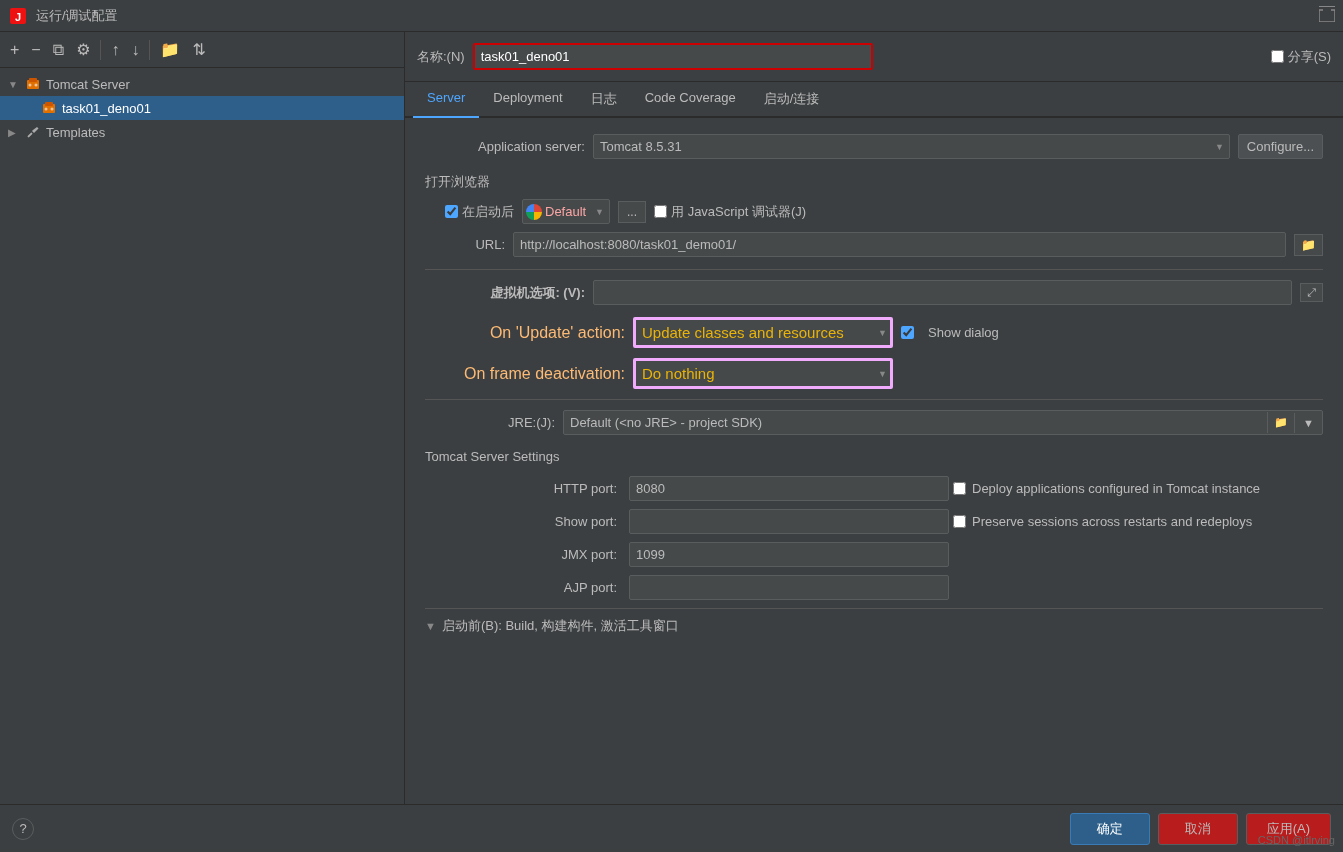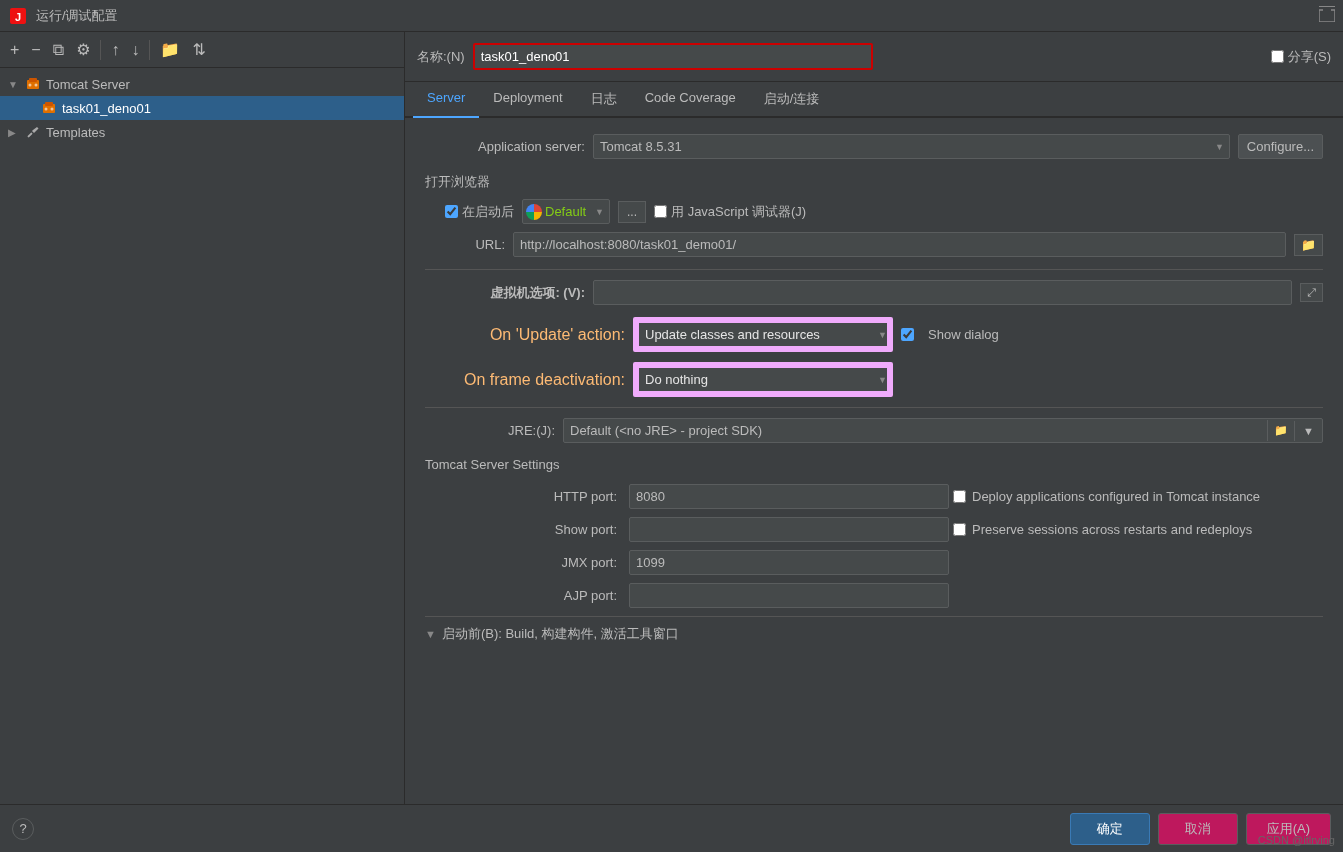--- a/index.html
+++ b/index.html
@@ -187,24 +187,24 @@
     }
 
     
     .tab-content {
       flex: 1;
       overflow-y: auto;
       padding: 16px 20px;
     }
     .form-select {
       background: #45494a;
-      border: 6px solid #f0abfc;
-      color: #e5e5e5;
+      border: 3px solid #f0abfc;
+      color: #eab308;
       padding: 4px 24px 4px 6px;
-      font-size: 13px;
+      font-size: 15px;
       border-radius: 2px;
       outline: none;
       cursor: pointer;
       appearance: none;
       -webkit-appearance: none;
     }
     .select-wrapper {
       position: relative;
       display: inline-flex;
       align-items: center;
@@ -373,21 +373,21 @@
       content: '▼';
       font-size: 9px;
       color: #888;
       position: absolute;
       right: 6px;
       pointer-events: none;
     }
     .browser-select {
       background: #45494a;
       border: 1px solid #5a5d5e;
-      color: #84cc16;
+      color: #fca5a5;
       padding: 4px 22px 4px 22px;
       font-size: 13px;
       border-radius: 2px;
       outline: none;
       cursor: pointer;
       appearance: none;
       -webkit-appearance: none;
     }
     .browser-icon-circle {
       width: 16px;
@@ -540,21 +540,21 @@
       align-items: center;
       justify-content: flex-end;
       padding: 8px 12px;
       gap: 8px;
       border-top: 1px solid #2b2b2b;
       background: #3c3f41;
       flex-shrink: 0;
       height: 48px;
     }
     .action-button {
-      background: #be185d;
+      background: #b91c1c;
       border: 1px solid #5a5d5e;
       color: #bbbbbb;
       padding: 6px 20px;
       cursor: pointer;
       font-size: 13px;
       border-radius: 3px;
       min-width: 80px;
     }
     .action-button.primary {
       background: #2d5f8a;

